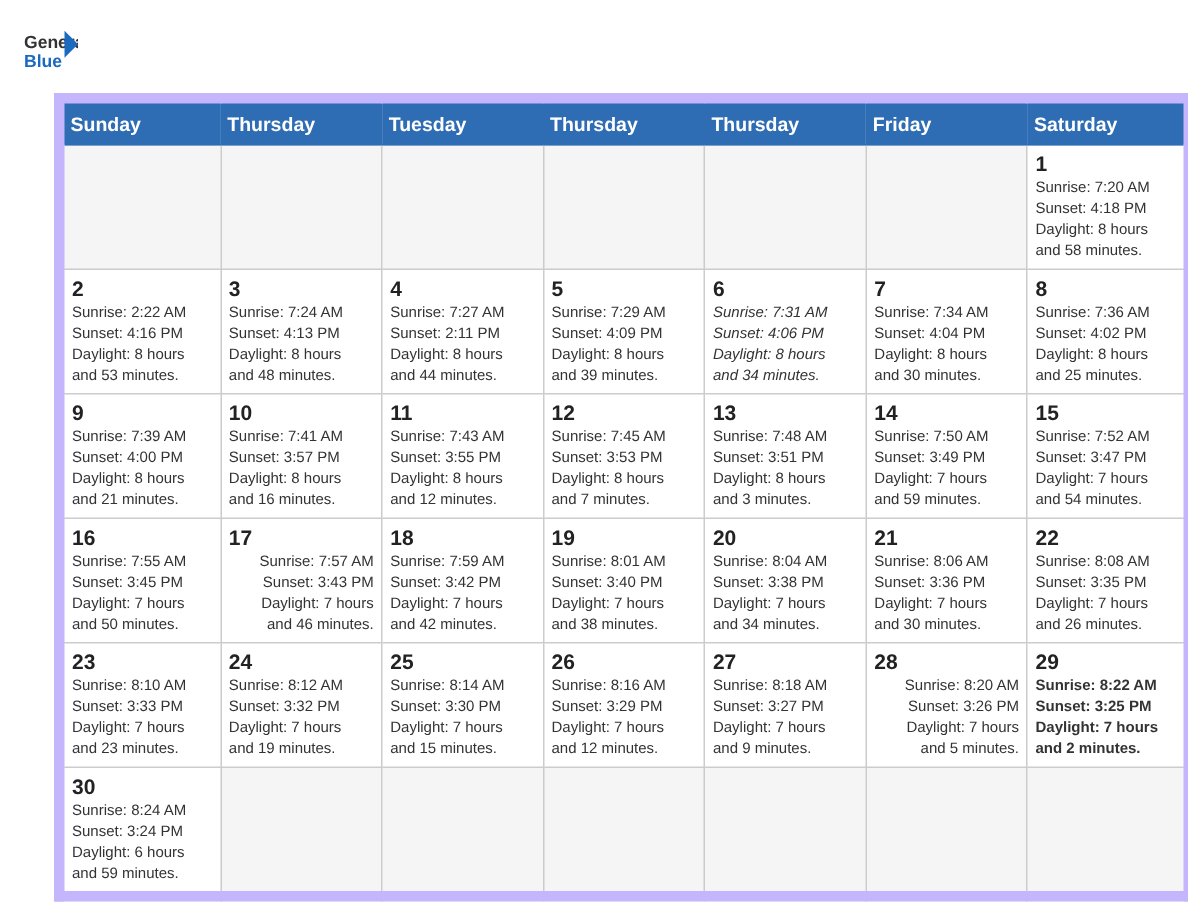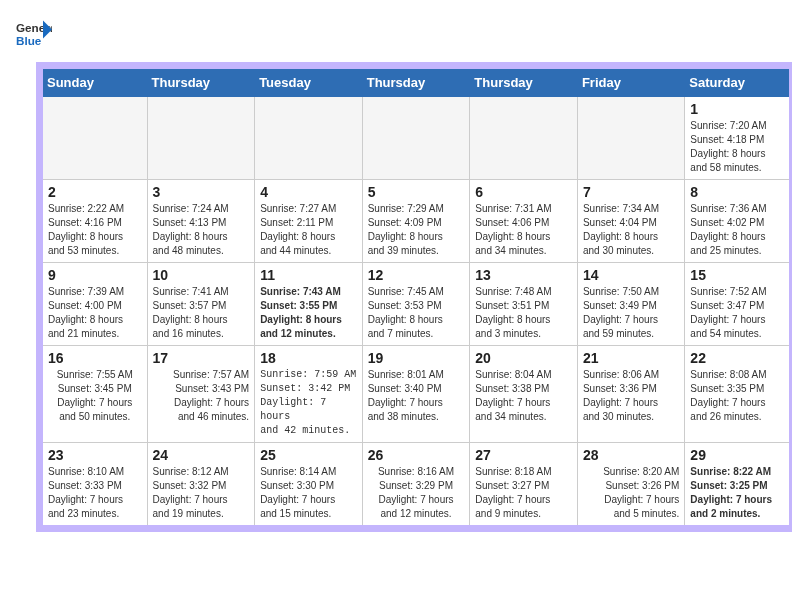--- a/index.html
+++ b/index.html
@@ -147,21 +147,21 @@
         </td>
         <td>
           <span class="day-number">5</span>
           <div class="day-info" style="white-space: pre-line;">Sunrise: 7:29 AM
 Sunset: 4:09 PM
 Daylight: 8 hours
 and 39 minutes.</div>
         </td>
         <td>
           <span class="day-number">6</span>
-          <div class="day-info" style="white-space: pre-line;">Sunrise: 7:31 AM
+          <div class="day-info" style="white-space: pre-line; font-style: italic;">Sunrise: 7:31 AM
 Sunset: 4:06 PM
 Daylight: 8 hours
 and 34 minutes.</div>
         </td>
         <td>
           <span class="day-number">7</span>
           <div class="day-info" style="white-space: pre-line;">Sunrise: 7:34 AM
 Sunset: 4:04 PM
 Daylight: 8 hours
 and 30 minutes.</div>
@@ -184,21 +184,21 @@
         </td>
         <td>
           <span class="day-number">10</span>
           <div class="day-info" style="white-space: pre-line;">Sunrise: 7:41 AM
 Sunset: 3:57 PM
 Daylight: 8 hours
 and 16 minutes.</div>
         </td>
         <td>
           <span class="day-number">11</span>
-          <div class="day-info" style="white-space: pre-line; font-weight: bold;">Sunrise: 7:43 AM
+          <div class="day-info" style="white-space: pre-line;">Sunrise: 7:43 AM
 Sunset: 3:55 PM
 Daylight: 8 hours
 and 12 minutes.</div>
         </td>
         <td>
           <span class="day-number">12</span>
           <div class="day-info" style="white-space: pre-line;">Sunrise: 7:45 AM
 Sunset: 3:53 PM
 Daylight: 8 hours
 and 7 minutes.</div>
@@ -221,35 +221,35 @@
           <span class="day-number">15</span>
           <div class="day-info" style="white-space: pre-line;">Sunrise: 7:52 AM
 Sunset: 3:47 PM
 Daylight: 7 hours
 and 54 minutes.</div>
         </td>
       </tr>
       <tr>
         <td>
           <span class="day-number">16</span>
-          <div class="day-info" style="white-space: pre-line; text-align: center;">Sunrise: 7:55 AM
+          <div class="day-info" style="white-space: pre-line;">Sunrise: 7:55 AM
 Sunset: 3:45 PM
 Daylight: 7 hours
 and 50 minutes.</div>
         </td>
         <td>
           <span class="day-number">17</span>
           <div class="day-info" style="white-space: pre-line; text-align: right;">Sunrise: 7:57 AM
 Sunset: 3:43 PM
 Daylight: 7 hours
 and 46 minutes.</div>
         </td>
         <td>
           <span class="day-number">18</span>
-          <div class="day-info" style="white-space: pre-line; font-family: Liberation Mono, monospace;">Sunrise: 7:59 AM
+          <div class="day-info" style="white-space: pre-line;">Sunrise: 7:59 AM
 Sunset: 3:42 PM
 Daylight: 7 hours
 and 42 minutes.</div>
         </td>
         <td>
           <span class="day-number">19</span>
           <div class="day-info" style="white-space: pre-line;">Sunrise: 8:01 AM
 Sunset: 3:40 PM
 Daylight: 7 hours
 and 38 minutes.</div>
@@ -293,21 +293,21 @@
         </td>
         <td>
           <span class="day-number">25</span>
           <div class="day-info" style="white-space: pre-line;">Sunrise: 8:14 AM
 Sunset: 3:30 PM
 Daylight: 7 hours
 and 15 minutes.</div>
         </td>
         <td>
           <span class="day-number">26</span>
-          <div class="day-info" style="white-space: pre-line; text-align: center;">Sunrise: 8:16 AM
+          <div class="day-info" style="white-space: pre-line;">Sunrise: 8:16 AM
 Sunset: 3:29 PM
 Daylight: 7 hours
 and 12 minutes.</div>
         </td>
         <td>
           <span class="day-number">27</span>
           <div class="day-info" style="white-space: pre-line;">Sunrise: 8:18 AM
 Sunset: 3:27 PM
 Daylight: 7 hours
 and 9 minutes.</div>
@@ -319,15 +319,30 @@
 Daylight: 7 hours
 and 5 minutes.</div>
         </td>
         <td>
           <span class="day-number">29</span>
           <div class="day-info" style="white-space: pre-line; font-weight: bold;">Sunrise: 8:22 AM
 Sunset: 3:25 PM
 Daylight: 7 hours
 and 2 minutes.</div>
         </td>
+      </tr>
+      <tr>
+        <td>
+          <span class="day-number">30</span>
+          <div class="day-info" style="white-space: pre-line;">Sunrise: 8:24 AM
+Sunset: 3:24 PM
+Daylight: 6 hours
+and 59 minutes.</div>
+        </td>
+        <td class="empty"></td>
+        <td class="empty"></td>
+        <td class="empty"></td>
+        <td class="empty"></td>
+        <td class="empty"></td>
+        <td class="empty"></td>
       </tr>
     </tbody>
 </table>
 
 </body></html>

